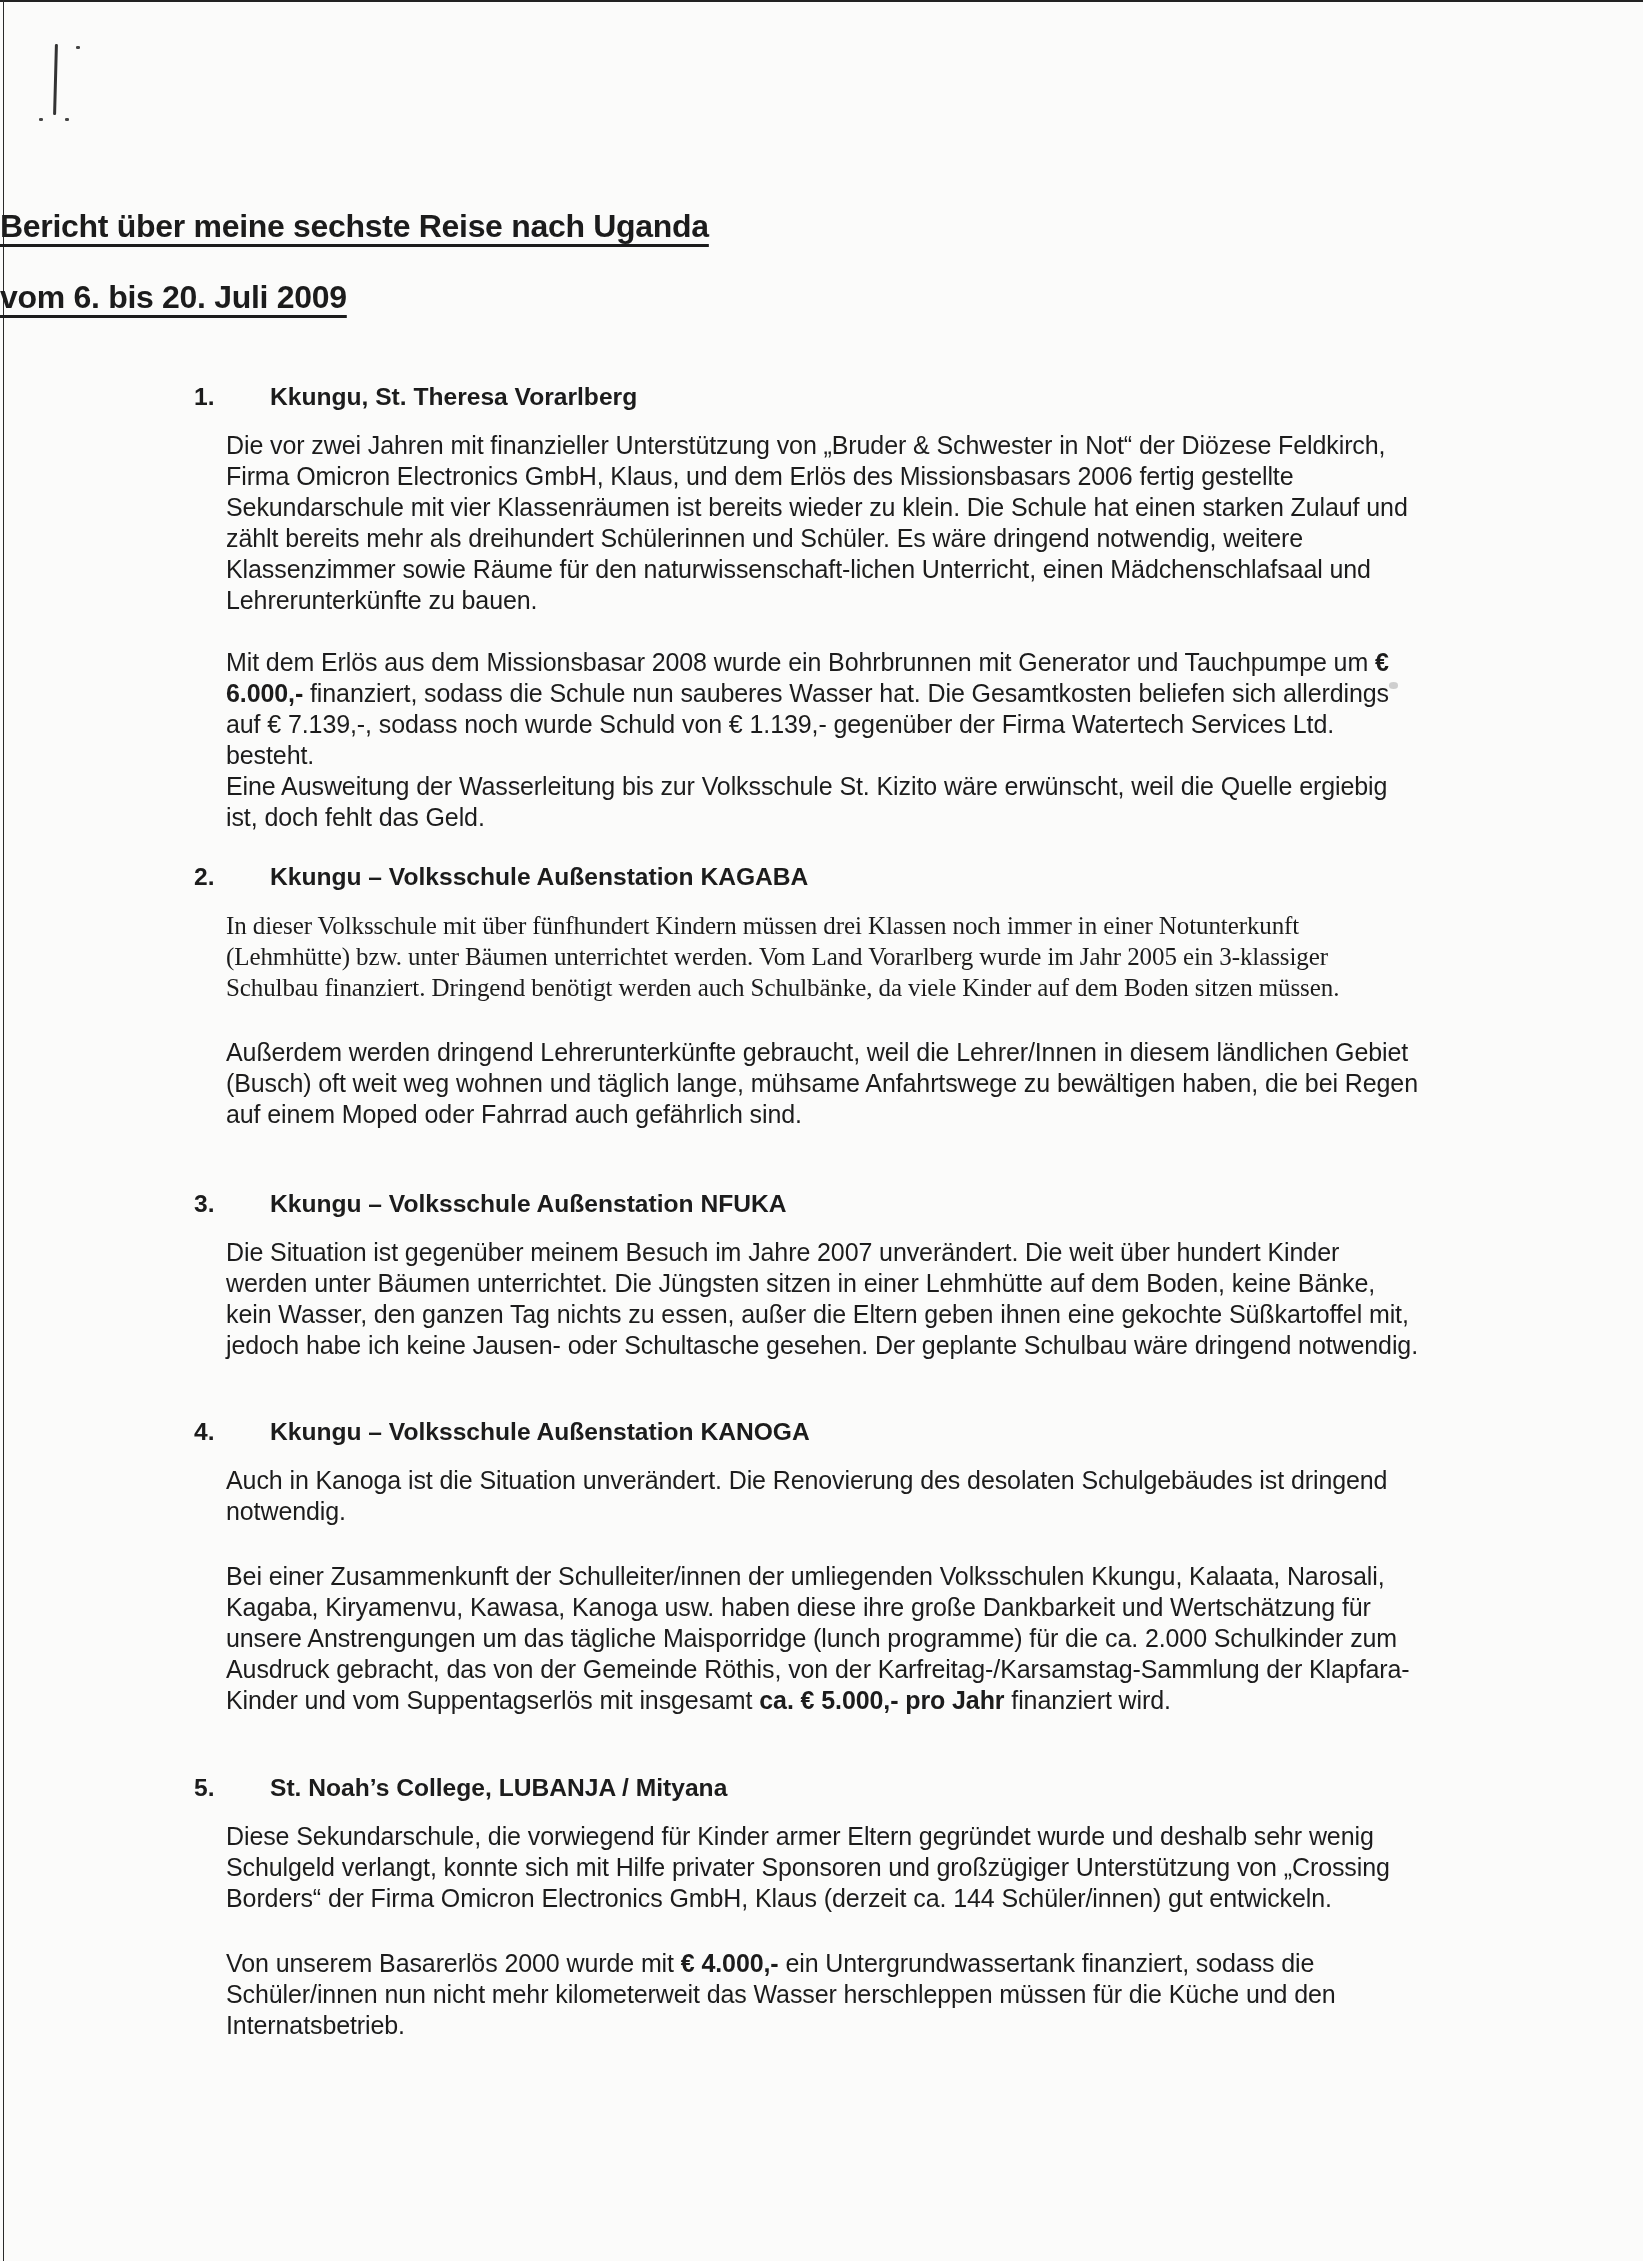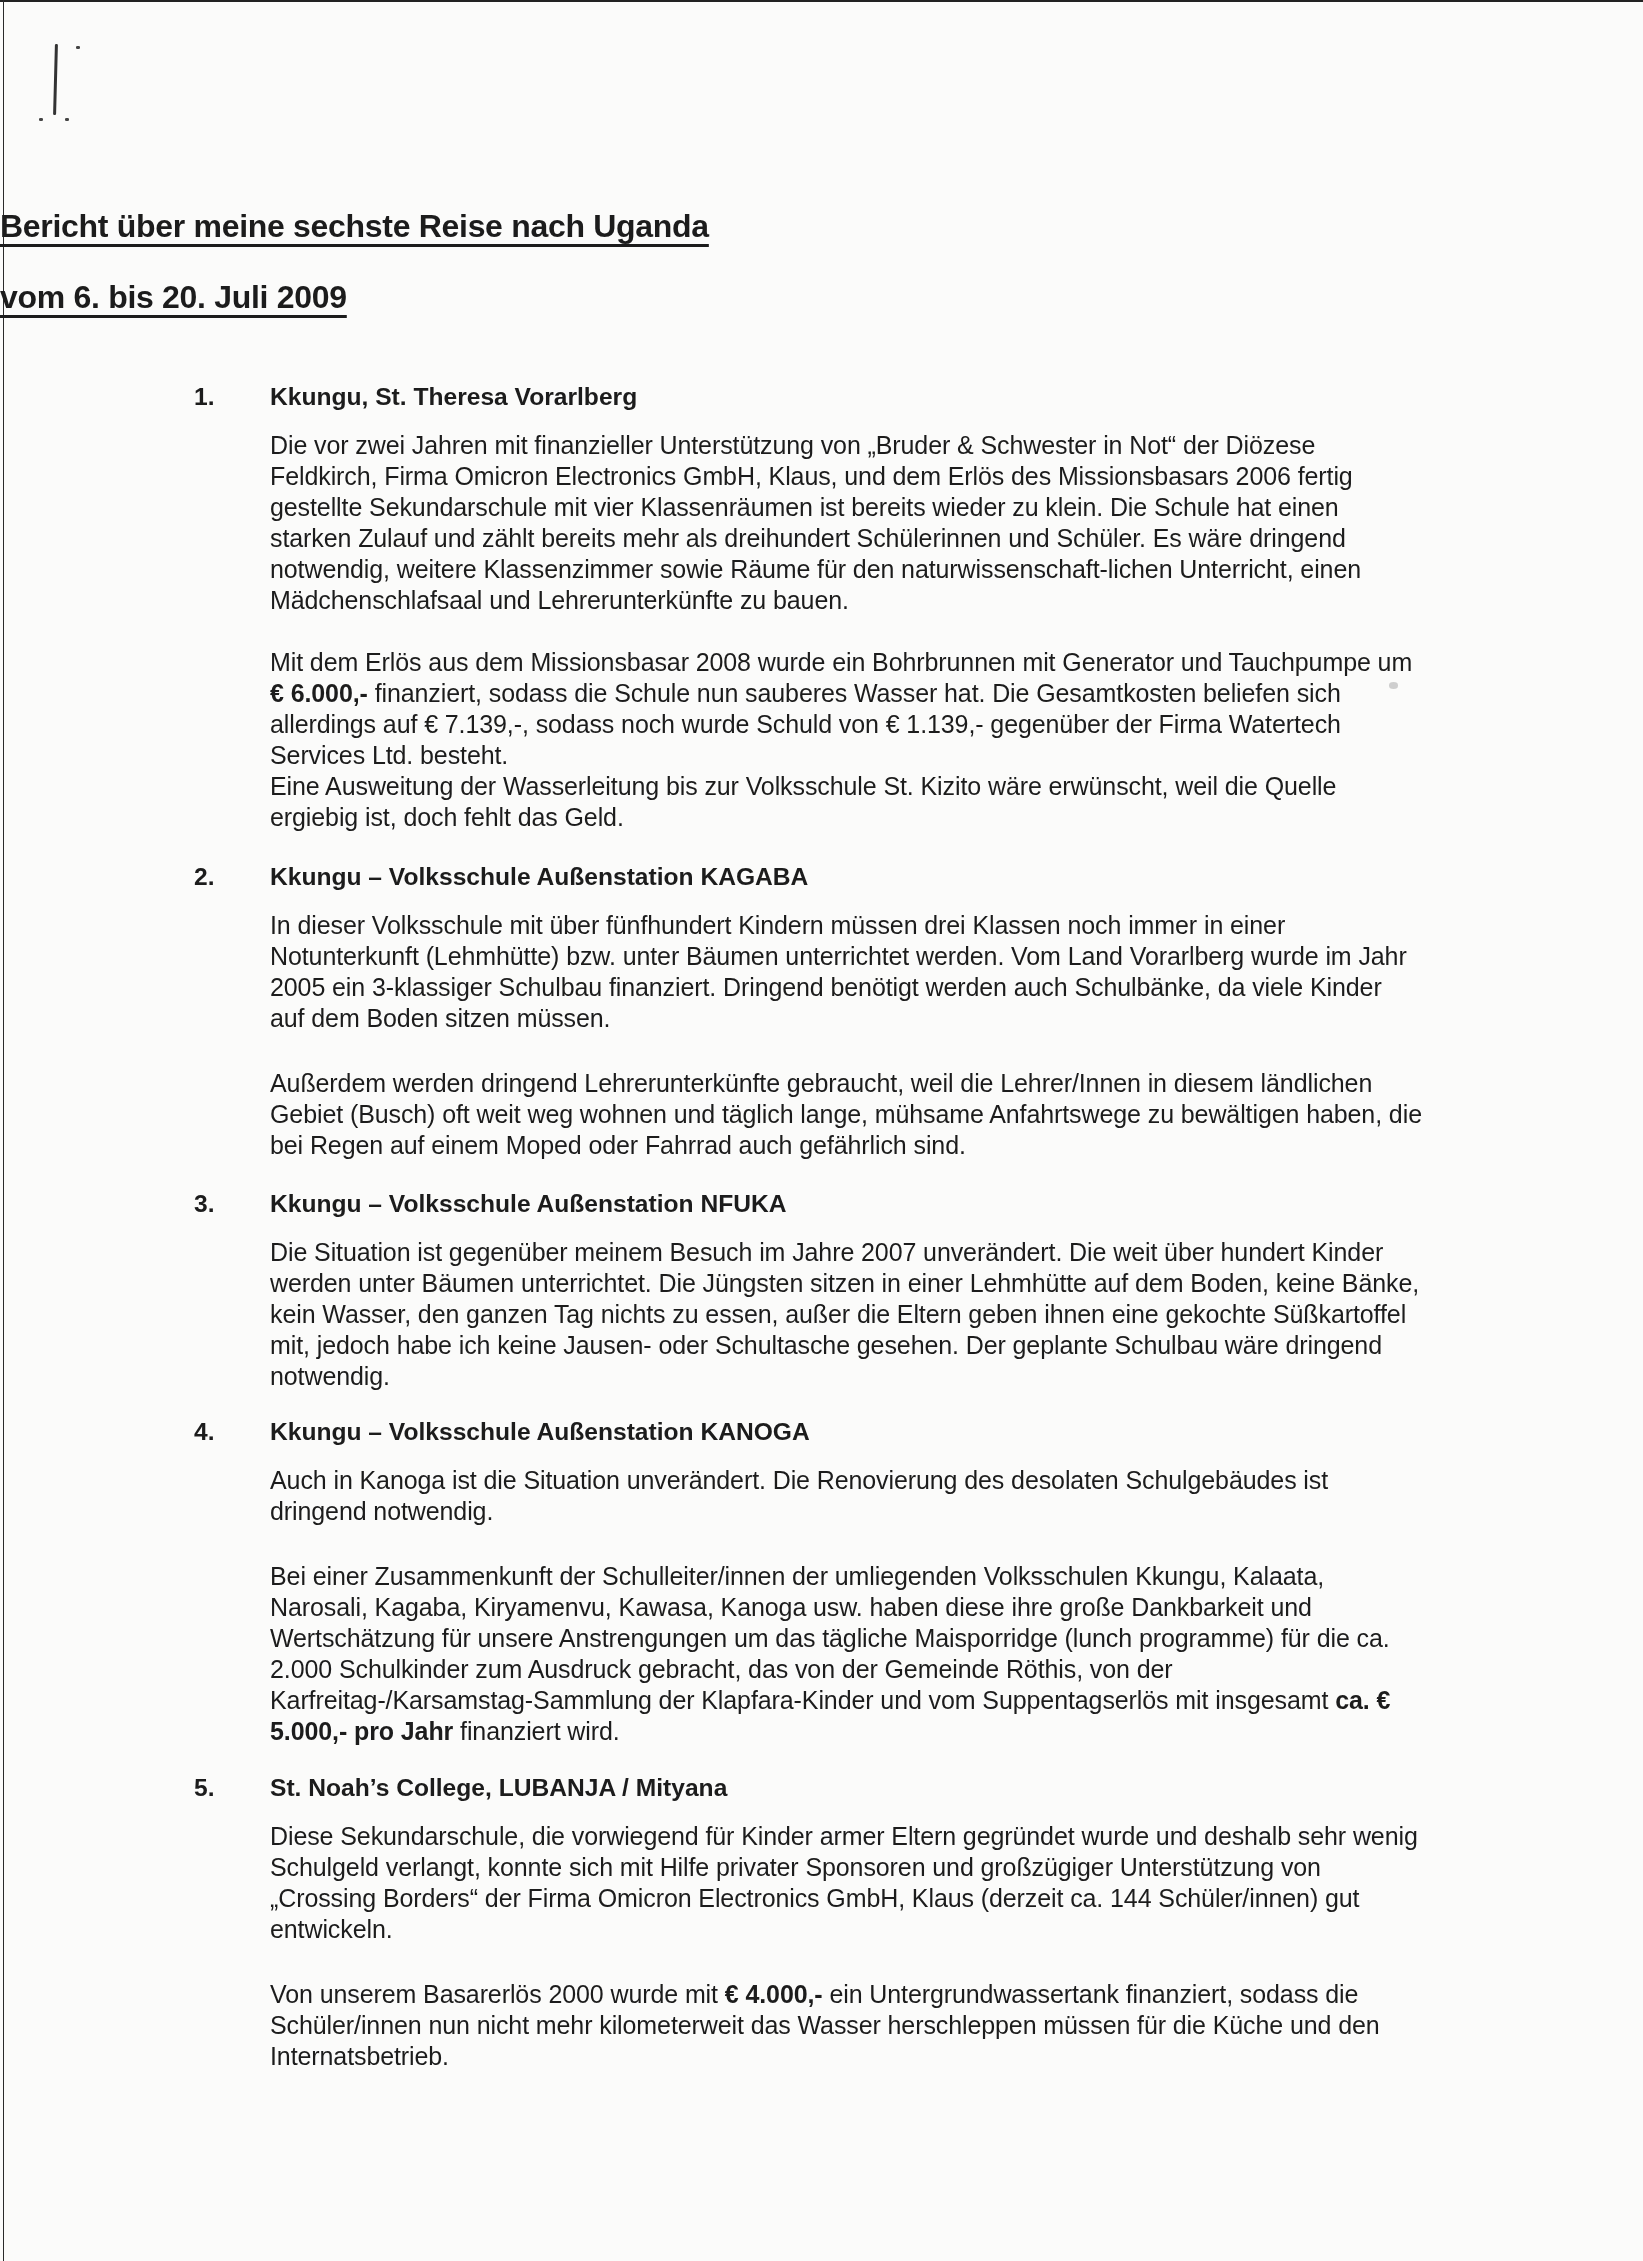--- a/index.html
+++ b/index.html
@@ -14,21 +14,21 @@
   .staple { position:absolute; left:54px; top:44px; width:2.6px; height:71px; background:#333; border-radius:1.3px; transform:rotate(1.5deg); }
   .staple-dot { position:absolute; width:3.9px; height:2.6px; background:#444; border-radius:1.3px; }
   .title-block { position:absolute; left:0; width:1644px; text-align:left; }
   .title {
     font-size:32px; font-weight:bold; text-decoration:underline;
     text-decoration-thickness:3.2px; text-underline-offset:6.5px; letter-spacing:-0.3px;
   }
   .section { position:absolute; left:194px; width:1228px; }
   .sec-head { display:flex; font-size:24.6px; font-weight:bold; height:39px; align-items:center; }
   .sec-num { width:76px; }
-  .para { margin-left:76px; font-size:25px; line-height:31px; letter-spacing:-0.1px; }
+  .para { margin-left:32px; font-size:25px; line-height:31px; letter-spacing:-0.1px; }
   .para + .para { margin-top:31px; }
   .para.tight { margin-top:0 !important; }
   .u { font-weight:bold; text-decoration-thickness:2.6px; text-underline-offset:3.9px; }
   .smudge { position:absolute; width:9px; height:6.5px; background:#bbb; border-radius:50%; opacity:.7; }
 </style>
 </head>
 <body>
 
 <div class="page-border-top"></div>
 <div class="page-border"></div>
@@ -55,21 +55,21 @@
     <span>Mit dem Erlös aus dem Missionsbasar 2008 wurde ein Bohrbrunnen mit Generator und Tauchpumpe um </span><span class="u">€ 6.000,-</span><span> finanziert, sodass die Schule nun sauberes Wasser hat. Die Gesamtkosten beliefen sich allerdings auf € 7.139,-, sodass noch wurde Schuld von € 1.139,- gegenüber der Firma Watertech Services Ltd. besteht.</span>
   </div>
   <div class="para tight">Eine Ausweitung der Wasserleitung bis zur Volksschule St. Kizito wäre erwünscht, weil die Quelle ergiebig ist, doch fehlt das Geld.</div>
 </div>
 
 <div class="section" style="top:857px;">
   <div class="sec-head">
     <span class="sec-num">2.</span>
     <span>Kkungu – Volksschule Außenstation KAGABA</span>
   </div>
-  <div class="para" style="margin-top:14.2px;">In dieser Volksschule mit über fünfhundert Kindern müssen drei Klassen noch immer in einer Notunterkunft (Lehmhütte) bzw. unter Bäumen unterrichtet werden. Vom Land Vorarlberg wurde im Jahr 2005 ein 3-klassiger Schulbau finanziert. Dringend benötigt werden auch Schulbänke, da viele Kinder auf dem Boden sitzen müssen.</div>
+  <div class="para" style="margin-top:14.2px;font-family:Liberation Serif, serif;">In dieser Volksschule mit über fünfhundert Kindern müssen drei Klassen noch immer in einer Notunterkunft (Lehmhütte) bzw. unter Bäumen unterrichtet werden. Vom Land Vorarlberg wurde im Jahr 2005 ein 3-klassiger Schulbau finanziert. Dringend benötigt werden auch Schulbänke, da viele Kinder auf dem Boden sitzen müssen.</div>
   <div class="para" style="margin-top:34px;">Außerdem werden dringend Lehrerunterkünfte gebraucht, weil die Lehrer/Innen in diesem ländlichen Gebiet (Busch) oft weit weg wohnen und täglich lange, mühsame Anfahrtswege zu bewältigen haben, die bei Regen auf einem Moped oder Fahrrad auch gefährlich sind.</div>
 </div>
 
 <div class="section" style="top:1184px;">
   <div class="sec-head">
     <span class="sec-num">3.</span>
     <span>Kkungu – Volksschule Außenstation NFUKA</span>
   </div>
   <div class="para" style="margin-top:14.2px;">Die Situation ist gegenüber meinem Besuch im Jahre 2007 unverändert. Die weit über hundert Kinder werden unter Bäumen unterrichtet. Die Jüngsten sitzen in einer Lehmhütte auf dem Boden, keine Bänke, kein Wasser, den ganzen Tag nichts zu essen, außer die Eltern geben ihnen eine gekochte Süßkartoffel mit, jedoch habe ich keine Jausen- oder Schultasche gesehen. Der geplante Schulbau wäre dringend notwendig.</div>
 </div>

